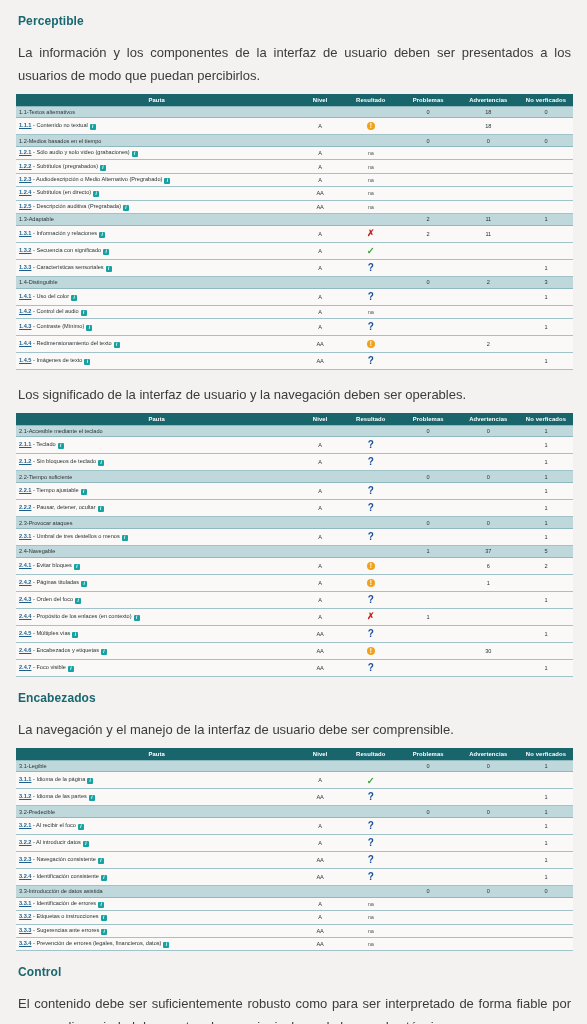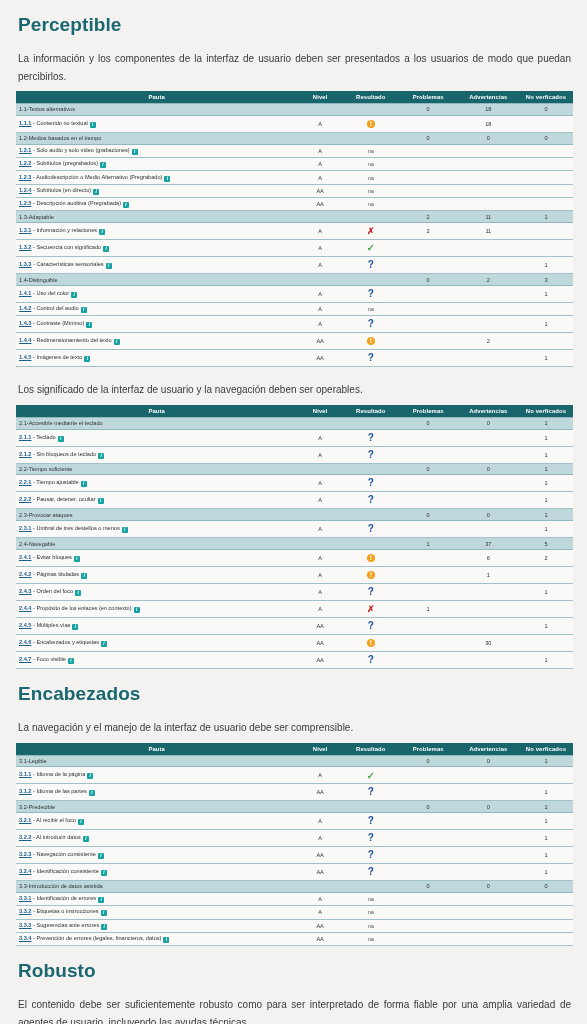--- a/index.html
+++ b/index.html
@@ -17,28 +17,28 @@
   }
   .page {
     width: 587px;
     padding: 0 0 6px 0;
   }
   .section {
     padding: 0 14px 0 16px;
   }
   h2.section-title {
     color: #1a6770;
-    font-size: 19px;
+    font-size: 12px;
     font-weight: bold;
     margin: 0;
     padding: 14px 0 0 2px;
     letter-spacing: 0.1px;
   }
   p.section-desc {
-    font-size: 10px;
+    font-size: 13px;
     line-height: 1.75;
     color: #3b3b3b;
     margin: 0;
     padding: 14px 2px 6px 2px;
     text-align: justify;
   }
   table.wcag {
     width: 100%;
     border-collapse: collapse;
     table-layout: fixed;
@@ -585,18 +585,18 @@
               <td>AA</td>
               <td><span class="r-na">na</span></td>
               <td></td>
               <td></td>
               <td></td>
             </tr>
           </tbody>
         </table>
       </div>
       <div class="section">
-        <h2 class="section-title">Robusto</h2>
+        <h2 class="section-title">Control</h2>
         <p class="section-desc">El contenido debe ser suficientemente robusto como para ser interpretado de forma fiable por una amplia variedad de agentes de usuario, incluyendo las ayudas técnicas.</p>
       </div>
     </div>
 
 </div>
 
 </body></html>

